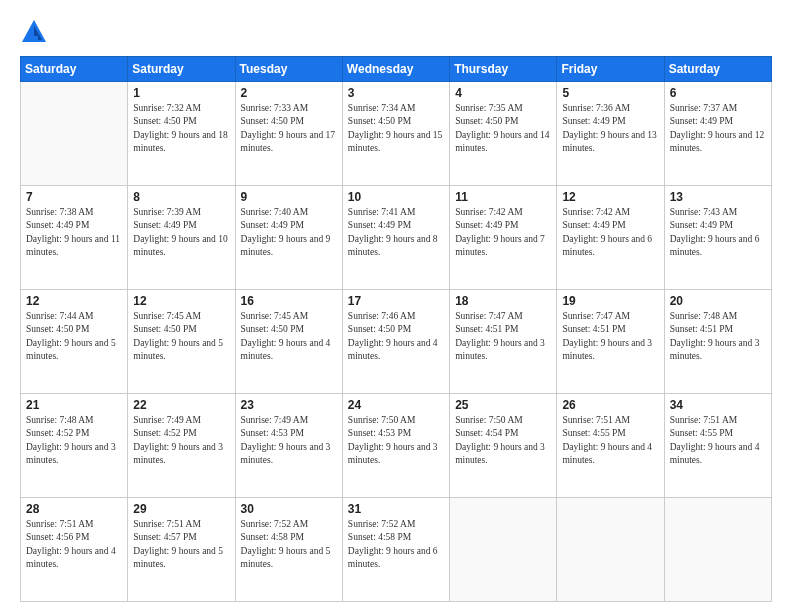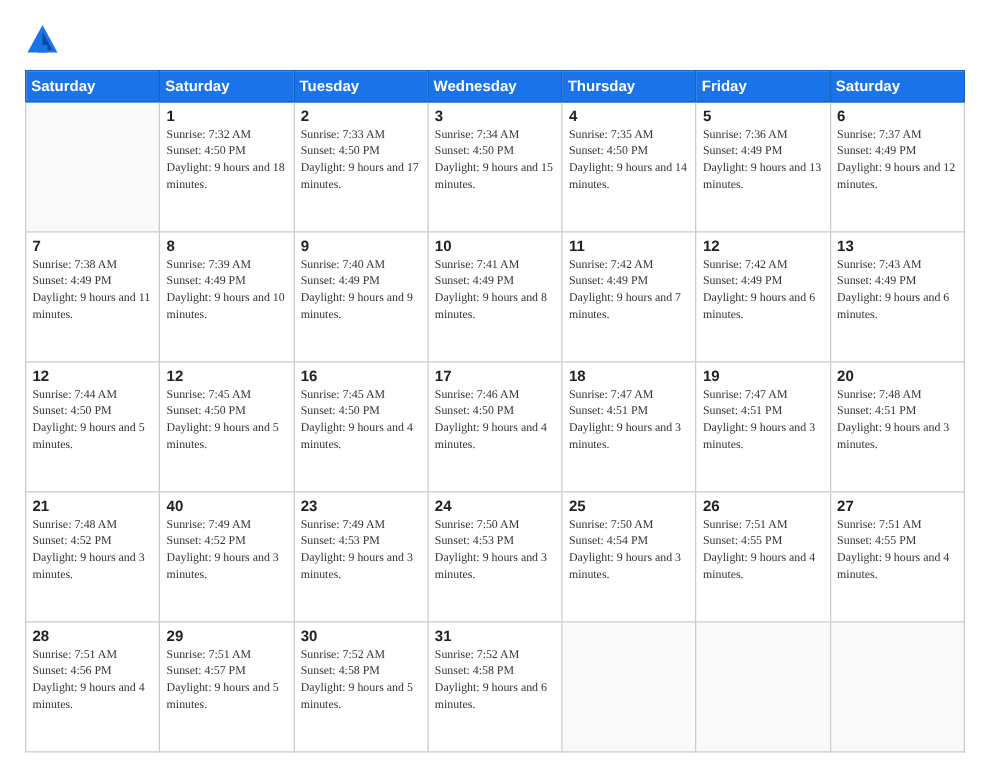--- a/index.html
+++ b/index.html
@@ -221,41 +221,41 @@
             <span class="day-num">20</span>
             <div class="cell-text">Sunrise: 7:48 AM<br>Sunset: 4:51 PM<br>Daylight: 9 hours and 3 minutes.</div>
           </td>
         </tr>
         <tr>
           <td>
             <span class="day-num">21</span>
             <div class="cell-text">Sunrise: 7:48 AM<br>Sunset: 4:52 PM<br>Daylight: 9 hours and 3 minutes.</div>
           </td>
           <td>
-            <span class="day-num">40</span>
+            <span class="day-num">22</span>
             <div class="cell-text">Sunrise: 7:49 AM<br>Sunset: 4:52 PM<br>Daylight: 9 hours and 3 minutes.</div>
           </td>
           <td>
             <span class="day-num">23</span>
             <div class="cell-text">Sunrise: 7:49 AM<br>Sunset: 4:53 PM<br>Daylight: 9 hours and 3 minutes.</div>
           </td>
           <td>
             <span class="day-num">24</span>
             <div class="cell-text">Sunrise: 7:50 AM<br>Sunset: 4:53 PM<br>Daylight: 9 hours and 3 minutes.</div>
           </td>
           <td>
             <span class="day-num">25</span>
             <div class="cell-text">Sunrise: 7:50 AM<br>Sunset: 4:54 PM<br>Daylight: 9 hours and 3 minutes.</div>
           </td>
           <td>
             <span class="day-num">26</span>
             <div class="cell-text">Sunrise: 7:51 AM<br>Sunset: 4:55 PM<br>Daylight: 9 hours and 4 minutes.</div>
           </td>
           <td>
-            <span class="day-num">27</span>
+            <span class="day-num">34</span>
             <div class="cell-text">Sunrise: 7:51 AM<br>Sunset: 4:55 PM<br>Daylight: 9 hours and 4 minutes.</div>
           </td>
         </tr>
         <tr>
           <td>
             <span class="day-num">28</span>
             <div class="cell-text">Sunrise: 7:51 AM<br>Sunset: 4:56 PM<br>Daylight: 9 hours and 4 minutes.</div>
           </td>
           <td>
             <span class="day-num">29</span>

